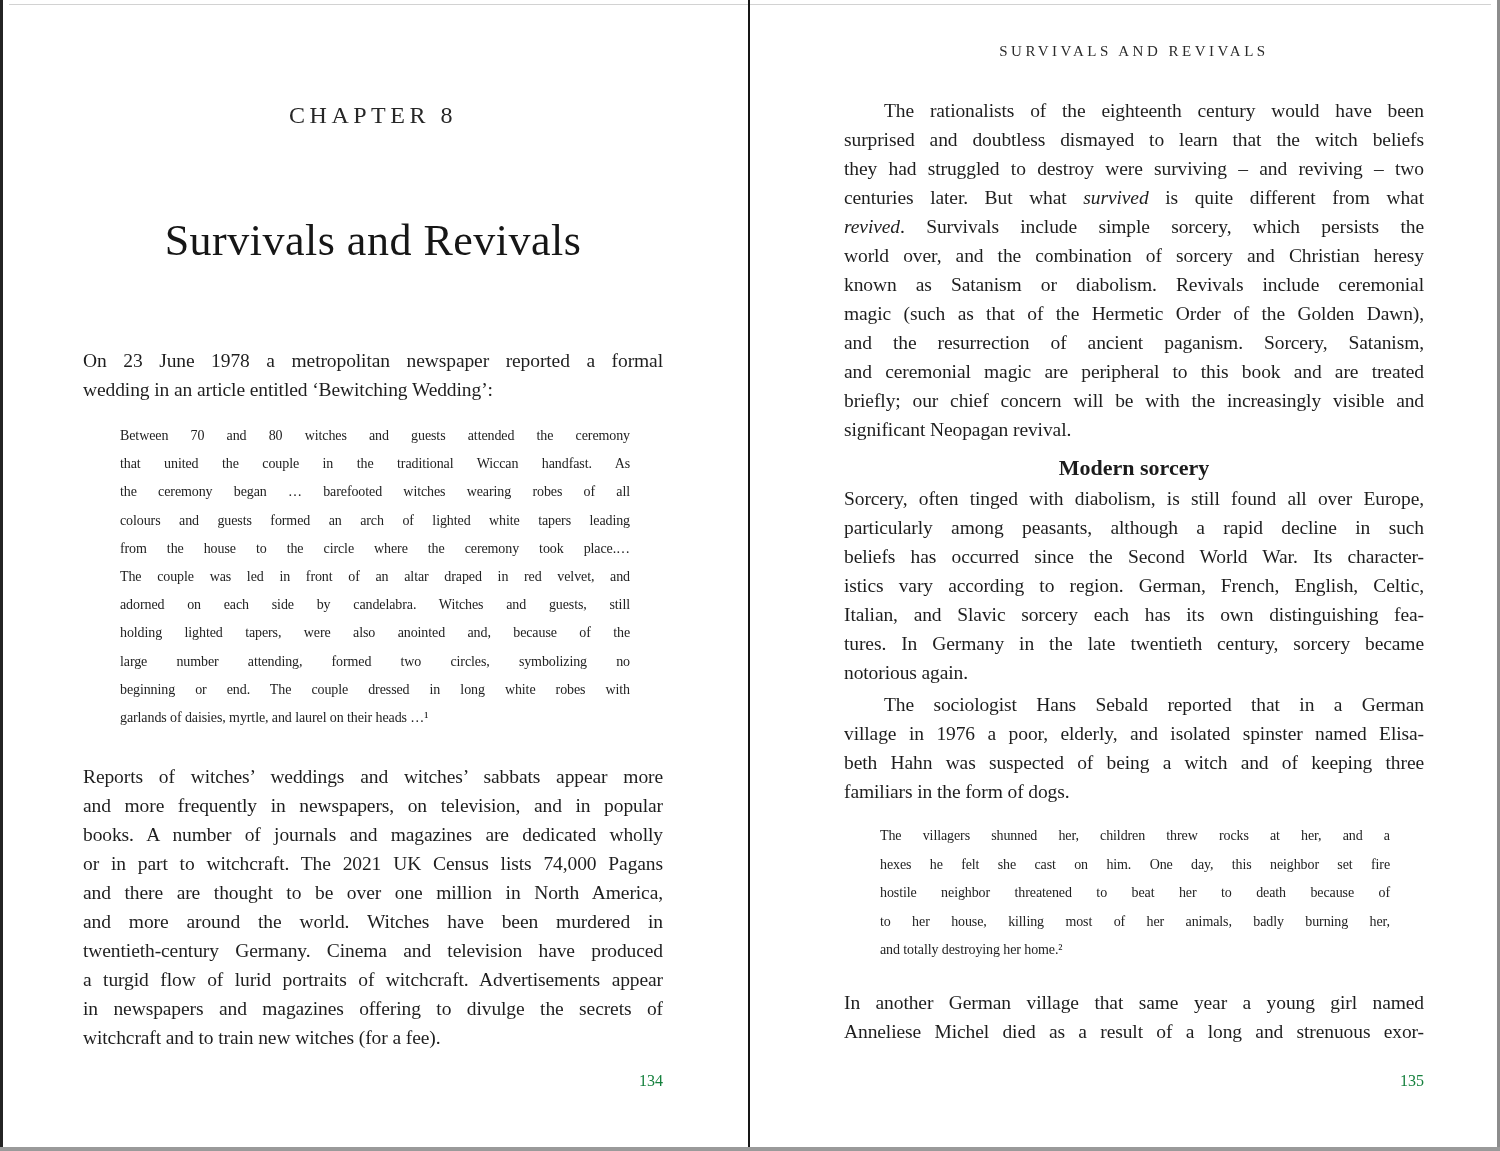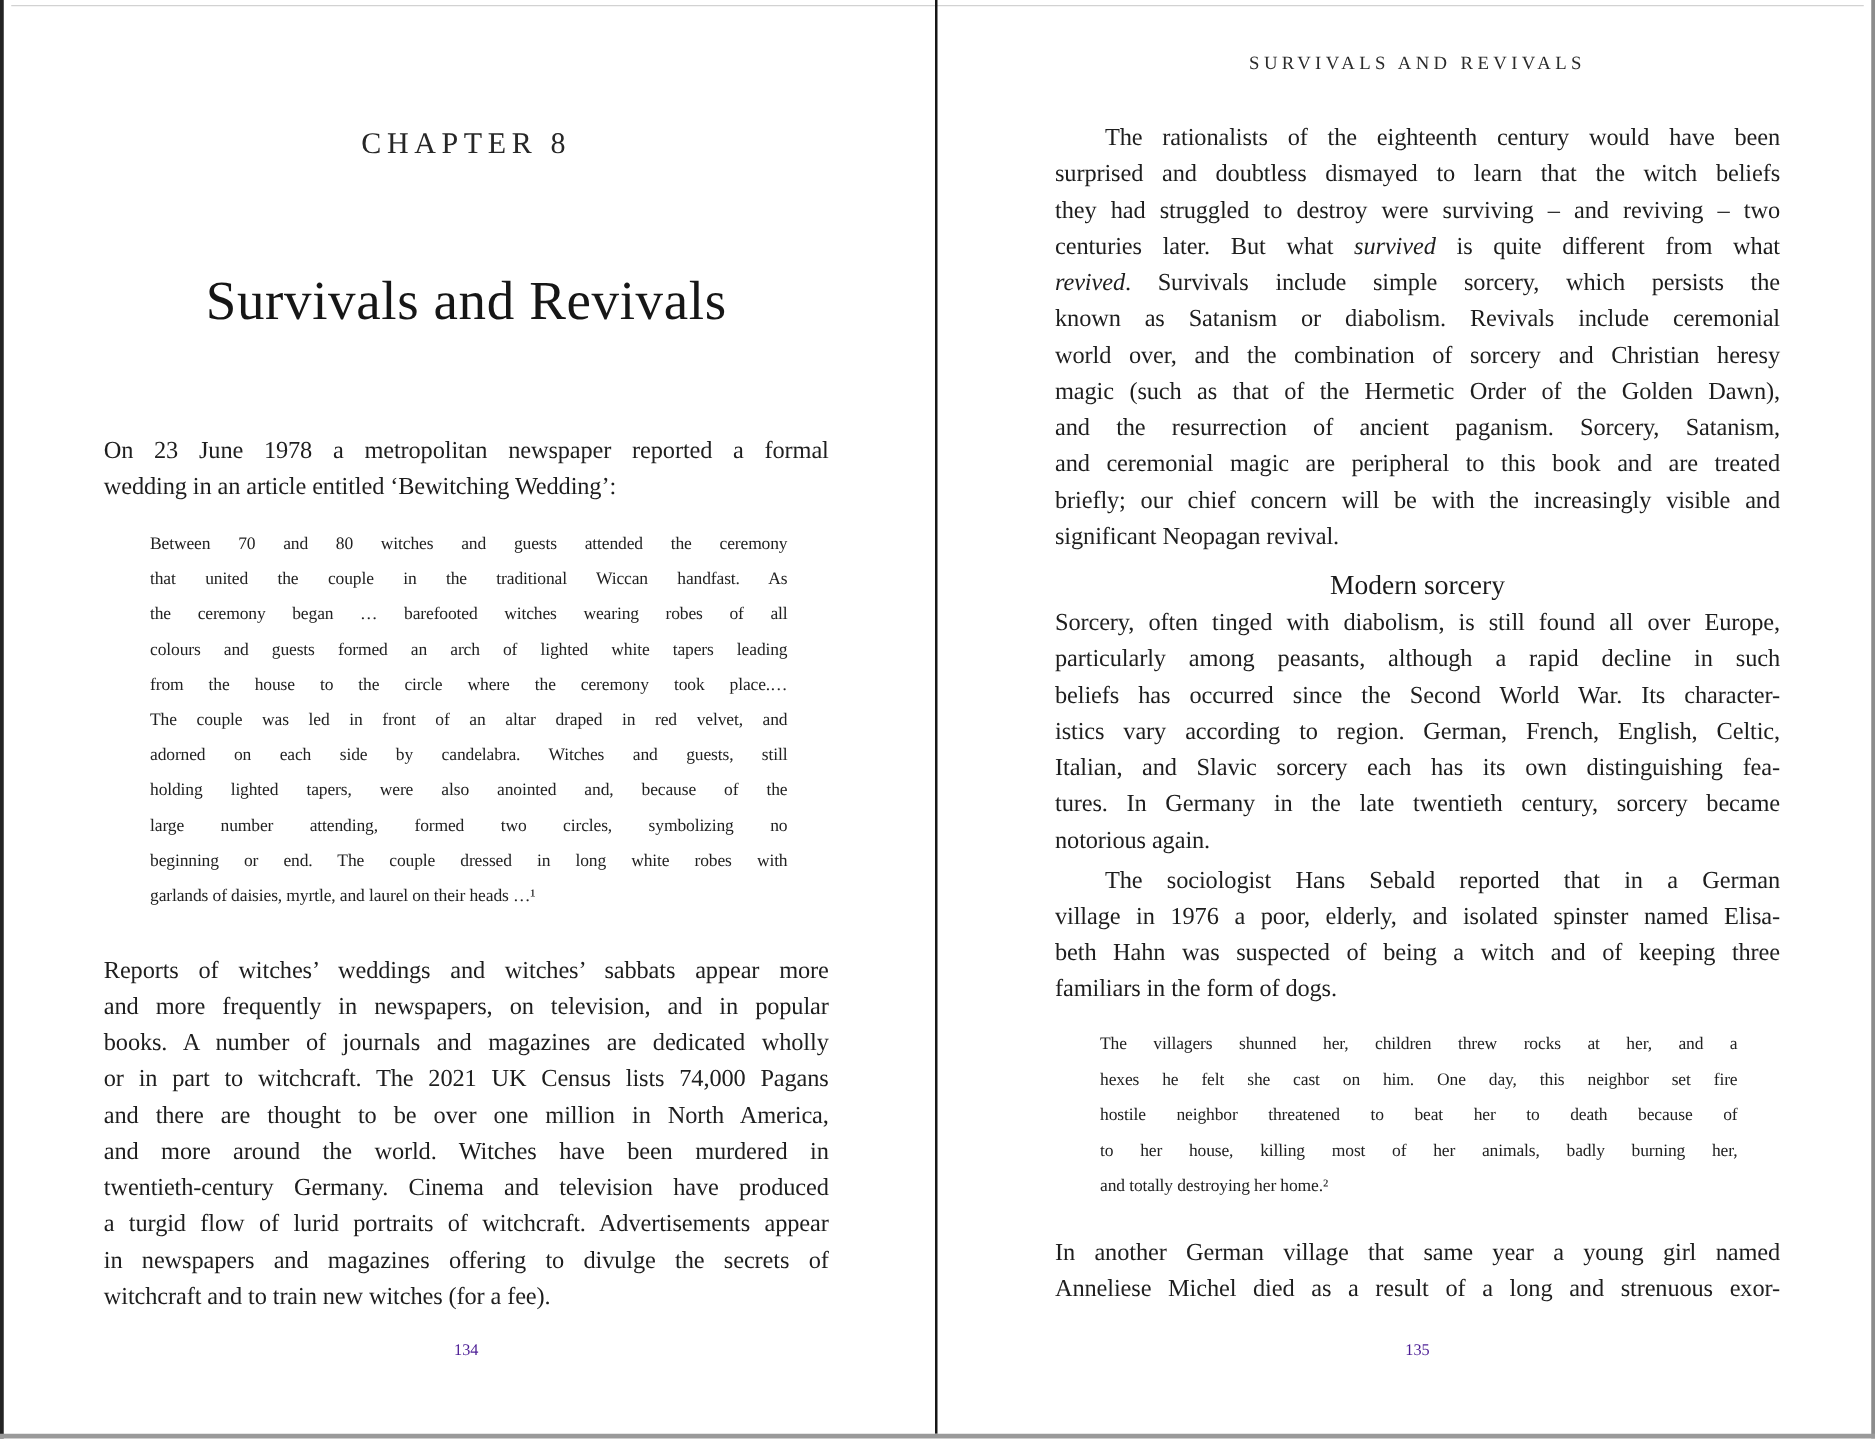--- a/index.html
+++ b/index.html
@@ -33,22 +33,22 @@
     font-size: 24px; letter-spacing: 4.5px; text-align: center;
     color: #272727; font-variant: normal;
   }
   .book-title {
     font-size: 44px; text-align: center; letter-spacing: 0.5px;
     color: #161616; line-height: 50px;
   }
   .running-header {
     font-size: 15px; letter-spacing: 3.5px; text-align: center; color: #2b2b2b;
   }
-  .section-heading { font-size: 22px; font-weight: normal; text-align: center; color:#1b1b1b; }
-  .page-number { font-size: 13px; text-align: center; color:#4c1d95; }
+  .section-heading { font-size: 22px; font-weight: bold; text-align: center; color:#1b1b1b; }
+  .page-number { font-size: 16px; text-align: right; color:#15803d; }
 
   i { }
 </style>
 </head>
 <body>
 
 <div class="book-scan">
 
   <div class="edge-left"></div>
   <div class="rule-top"></div>
@@ -98,22 +98,22 @@
 
   <div>
     <div class="block running-header" style="left:844px; top:43px; width:580px;">SURVIVALS AND REVIVALS</div>
 
     <div class="block body-text" style="left:844px; top:96px; width:580px;">
         <div class="line indent">The rationalists of the eighteenth century would have been</div>
         <div class="line">surprised and doubtless dismayed to learn that the witch beliefs</div>
         <div class="line">they had struggled to destroy were surviving – and reviving – two</div>
         <div class="line">centuries later. But what <i>survived</i> is quite different from what</div>
         <div class="line"><i>revived</i>. Survivals include simple sorcery, which persists the</div>
+        <div class="line">world over, and the combination of sorcery and Christian heresy</div>
         <div class="line">known as Satanism or diabolism. Revivals include ceremonial</div>
-        <div class="line">world over, and the combination of sorcery and Christian heresy</div>
         <div class="line">magic (such as that of the Hermetic Order of the Golden Dawn),</div>
         <div class="line">and the resurrection of ancient paganism. Sorcery, Satanism,</div>
         <div class="line">and ceremonial magic are peripheral to this book and are treated</div>
         <div class="line">briefly; our chief concern will be with the increasingly visible and</div>
         <div class="line end">significant Neopagan revival.</div>
       </div>
 
     <div class="block section-heading" style="left:844px; top:455px; width:580px;">Modern sorcery</div>
 
     <div class="block body-text" style="left:844px; top:484px; width:580px;">

